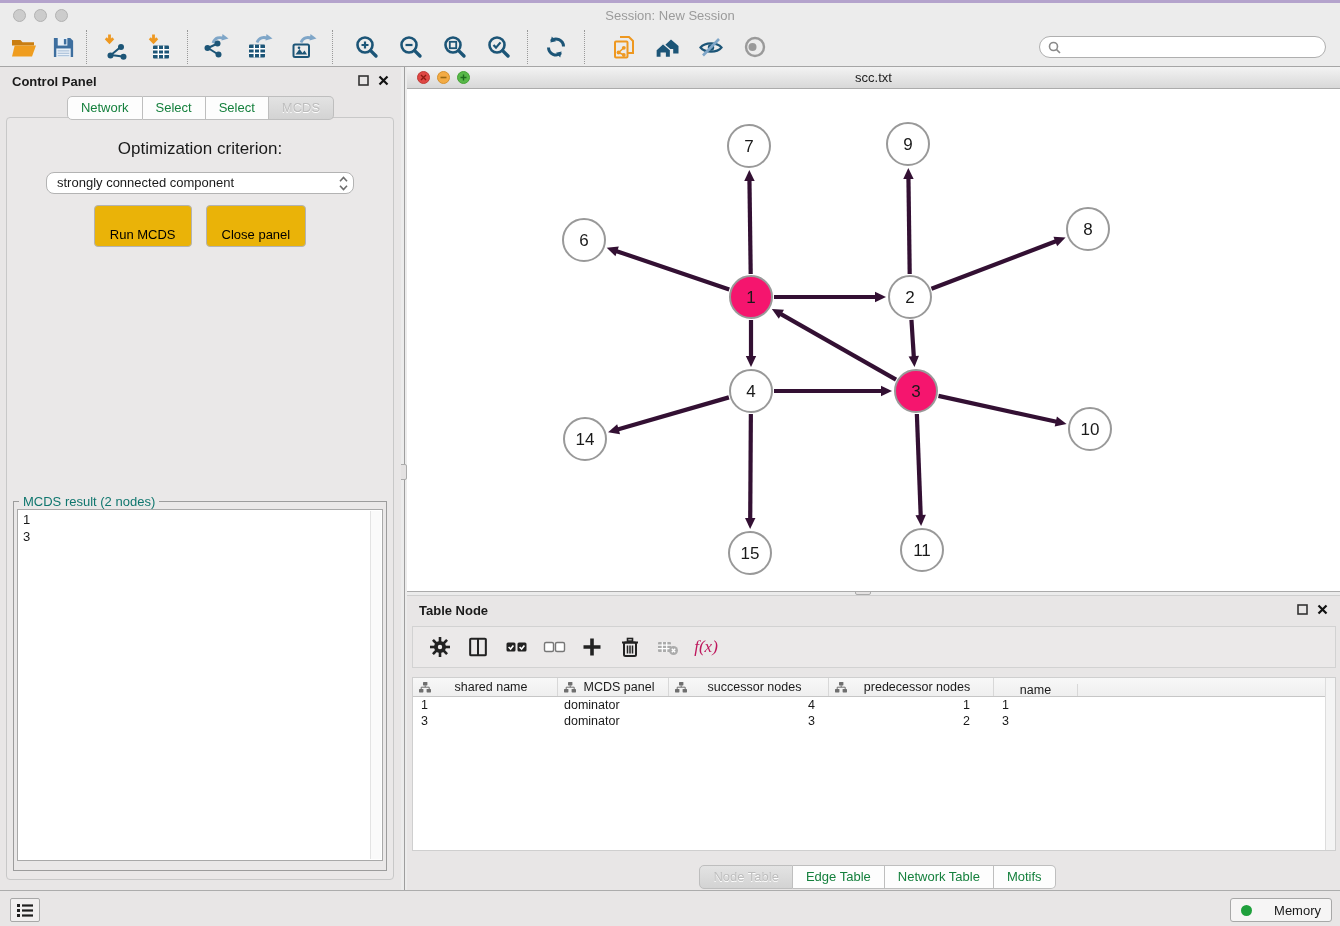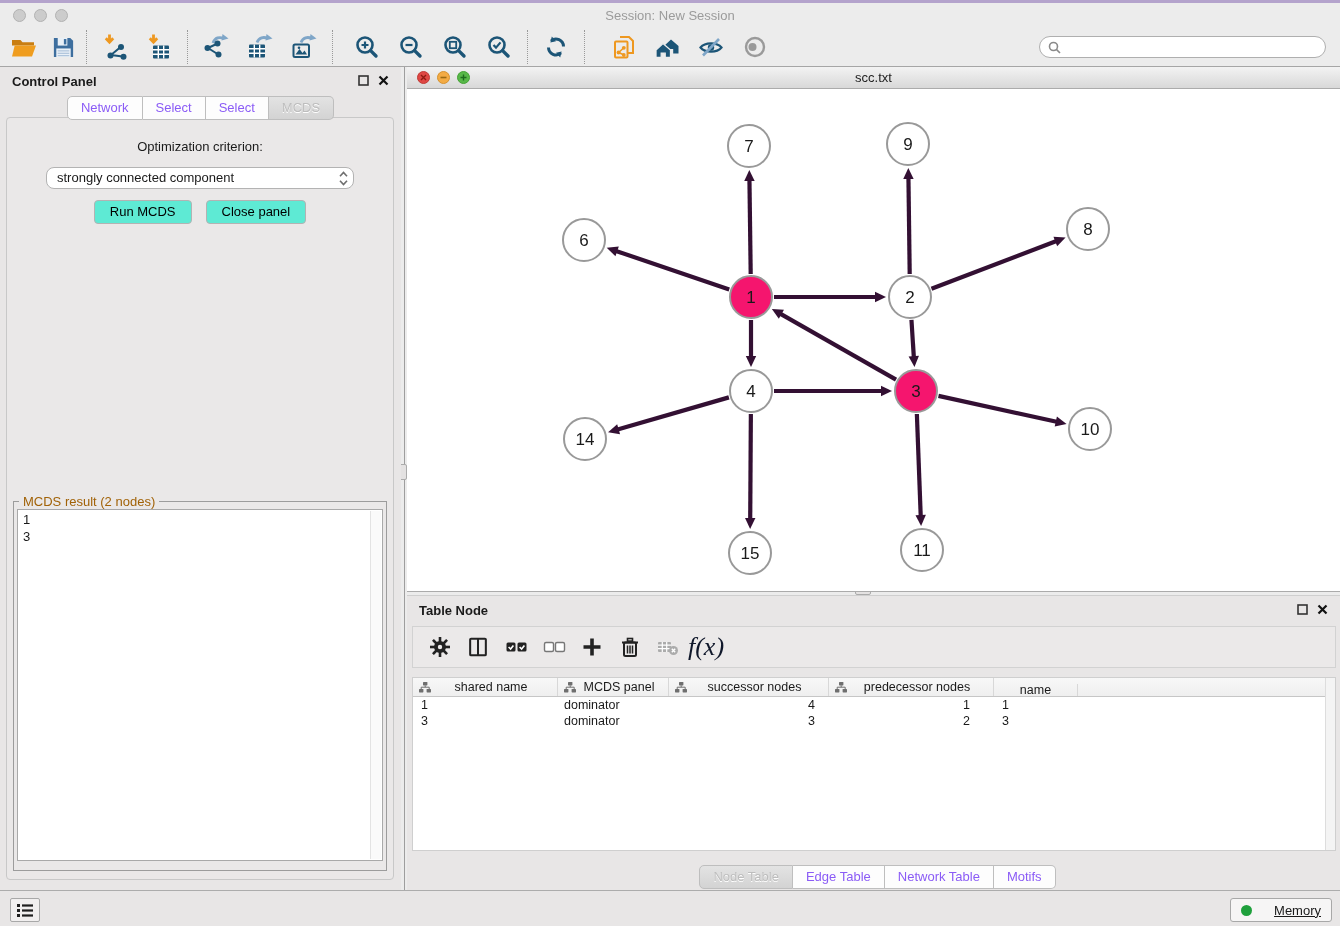--- a/index.html
+++ b/index.html
@@ -36,47 +36,47 @@
   .vline { position:absolute; left:404px; top:67px; width:1px; height:823px; background:#9E9E9E; }
   .vgrip { position:absolute; left:398px; top:464px; width:9px; height:16px; background:#E4E2E2; border:1px solid #ABABAB; border-radius:2px; }
   .hgrip { position:absolute; left:855px; top:588px; width:16px; height:7px; background:#E4E2E2; border:1px solid #ABABAB; border-radius:2px; }
   
   .control-panel { position:absolute; left:0; top:67px; width:401px; height:823px; background:#E8E6E6; }
   .panel-header { position:relative; height:28px;font-weight:bold; }
   .panel-header .ptitle { position:absolute; left:12px; top:7px; font-size:13px; color:#1A1A1A; }
   .panel-icons { position:absolute; right:12px; top:8px; display:flex; gap:9px; align-items:center; }
   .cp-tabs { position:absolute; left:0; top:29px; width:100%; display:flex; justify-content:center; z-index:2; }
   .tab {
-    font-size:13px; padding:3px 13px 4px 13px; background:#FDFDFD; color:#8b5cf6;
+    font-size:13px; padding:3px 13px 4px 13px; background:#FDFDFD; color:#15803d;
     border:1px solid #BEBEBE; border-left:none; cursor:default; white-space:nowrap;
   }
   .tab:first-child { border-left:1px solid #BEBEBE; border-radius:5px 0 0 5px; }
   .tab:last-child { border-radius:0 5px 5px 0; }
   .tab.selected { background:linear-gradient(#E3E3E3,#D3D3D3); color:#BDBDBD; text-shadow:0 1px 0 #FFF; }
   .cp-body {
     position:absolute; left:6px; top:50px; width:388px; height:763px;
     background:#EAE8E8; border:1px solid #C8C8C8; border-radius:4px;
   }
-  .opt-label { margin-top:21px; text-align:center; font-size:13px; }
+  .opt-label { margin-top:21px; text-align:center; font-size:17px; }
   .dropdown {
     margin:13px auto 0 auto; width:308px; height:22px; background:#FFF;
     border:1px solid #B3B3B3; border-radius:8px; position:relative;
     font-size:13px; line-height:20px; padding-left:10px;
   }
   .dropdown .stepper { position:absolute; right:5px; top:3px; }
   .btn-row { margin-top:11px; display:flex; justify-content:center; gap:14px; }
   .pbtn {
-    font-size:13px; padding:3px 15px 4px 15px; background:#5eead4;
+    font-size:13px; padding:21px 15px 4px 15px; background:#eab308;
     border:1px solid #B3B3B3; border-radius:4px; font-family:"Liberation Sans",sans-serif;
   }
   .result-fieldset {
     position:absolute; left:6px; top:376px; width:374px; height:377px;
     border:1px solid #9C9C9C; padding:0 3px 3px 3px; background:transparent;
   }
-  .result-fieldset legend { font-size:13px; padding:0 4px; margin-left:2px; color:#a16207; }
+  .result-fieldset legend { font-size:13px; padding:0 4px; margin-left:2px; color:#0f766e; }
   .result-box { position:relative; height:calc(100% - 6px); background:#FFF; border:1px solid #A9A9A9; }
   .result-box pre { font-family:"Liberation Sans",sans-serif; font-size:13px; line-height:17px; margin:1px 0 0 5px; }
   .result-scroll { position:absolute; right:1px; top:1px; bottom:1px; width:11px; background:#FAFAFA; border-left:1px solid #E3E3E3; }
   
   .network-panel { position:absolute; left:407px; top:67px; width:933px; height:525px; background:#FFF; border-bottom:1px solid #ABABAB; }
   .net-titlebar {
     position:relative; height:22px;
     background:linear-gradient(#F3F3F3,#D8D8D8); border-bottom:1px solid #ABABAB;
   }
   .net-titlebar .title { text-align:center; line-height:21px; font-size:13px; color:#222; }
@@ -88,21 +88,21 @@
   .net-canvas { position:relative; width:933px; height:502px; }
   .net-canvas svg { position:absolute; left:0; top:0; }
   
   .table-panel { position:absolute; left:407px; top:595px; width:933px; height:295px; background:#E8E6E6; border-top:1px solid #CFCFCF; }
   .tp-toolbar {
     position:absolute; left:5px; top:30px; width:924px; height:42px;
     background:#EBE9E9; border:1px solid #D2D2D2;
     display:flex; align-items:center; padding-left:10px;
   }
   .t2btn { width:34px; height:30px; display:flex; align-items:center; justify-content:center; margin-right:4px; flex:0 0 auto; }
-  .fx-label { font-family:"Liberation Serif", serif; font-style:italic; font-size:26px; color:#0f172a; }
+  .fx-label { font-family:"Liberation Serif", serif; font-style:italic; font-size:17px; color:#be185d; }
   .tp-table { position:absolute; left:5px; top:81px; width:924px; height:174px; background:#FFF; border:1px solid #CFCFCF; }
   .thead { display:flex; height:19px; background:linear-gradient(#F8F8F8,#EFEFEF); border-bottom:1px solid #C6C6C6; }
   .th {
     display:flex; align-items:center; font-size:12.5px; color:#1A1A1A;
     border-right:1px solid #D8D8D8; padding-left:6px; flex:0 0 auto;
   }
   .th .hlabel { flex:1; text-align:center; padding-right:6px; }
   .tr { display:flex; height:16px; }
   .td { font-size:12.5px; line-height:16px; flex:0 0 auto; overflow:hidden; white-space:nowrap; }
   .table-scroll { position:absolute; right:0; top:0; bottom:0; width:10px; background:#F4F4F4; border-left:1px solid #DDD; }
@@ -110,21 +110,21 @@
   
   .statusbar { position:absolute; left:0; top:890px; width:1340px; height:36px; background:#E8E6E6; border-top:1px solid #ACACAC; }
   .status-left-btn {
     position:absolute; left:10px; top:7px; width:30px; height:24px;
     background:#F1EFEF; border:1px solid #A8A8A8; border-radius:2px;
     display:flex; align-items:center; justify-content:center;
   }
   .memory-btn {
     position:absolute; right:8px; top:7px; height:24px; padding:0 10px;
     background:#F6F5F5; border:1px solid #A8A8A8; border-radius:3px;
-    display:flex; align-items:center; gap:22px; font-size:13px;text-decoration:underline;
+    display:flex; align-items:center; gap:22px; font-size:13px;
   }
   .memory-dot { width:11px; height:11px; border-radius:50%; background:#1FA03C; }
 </style>
 </head>
 <body>
 
 <div class="top-strip"></div>
 
 <div class="titlebar">
   <div class="traffic-inactive">

